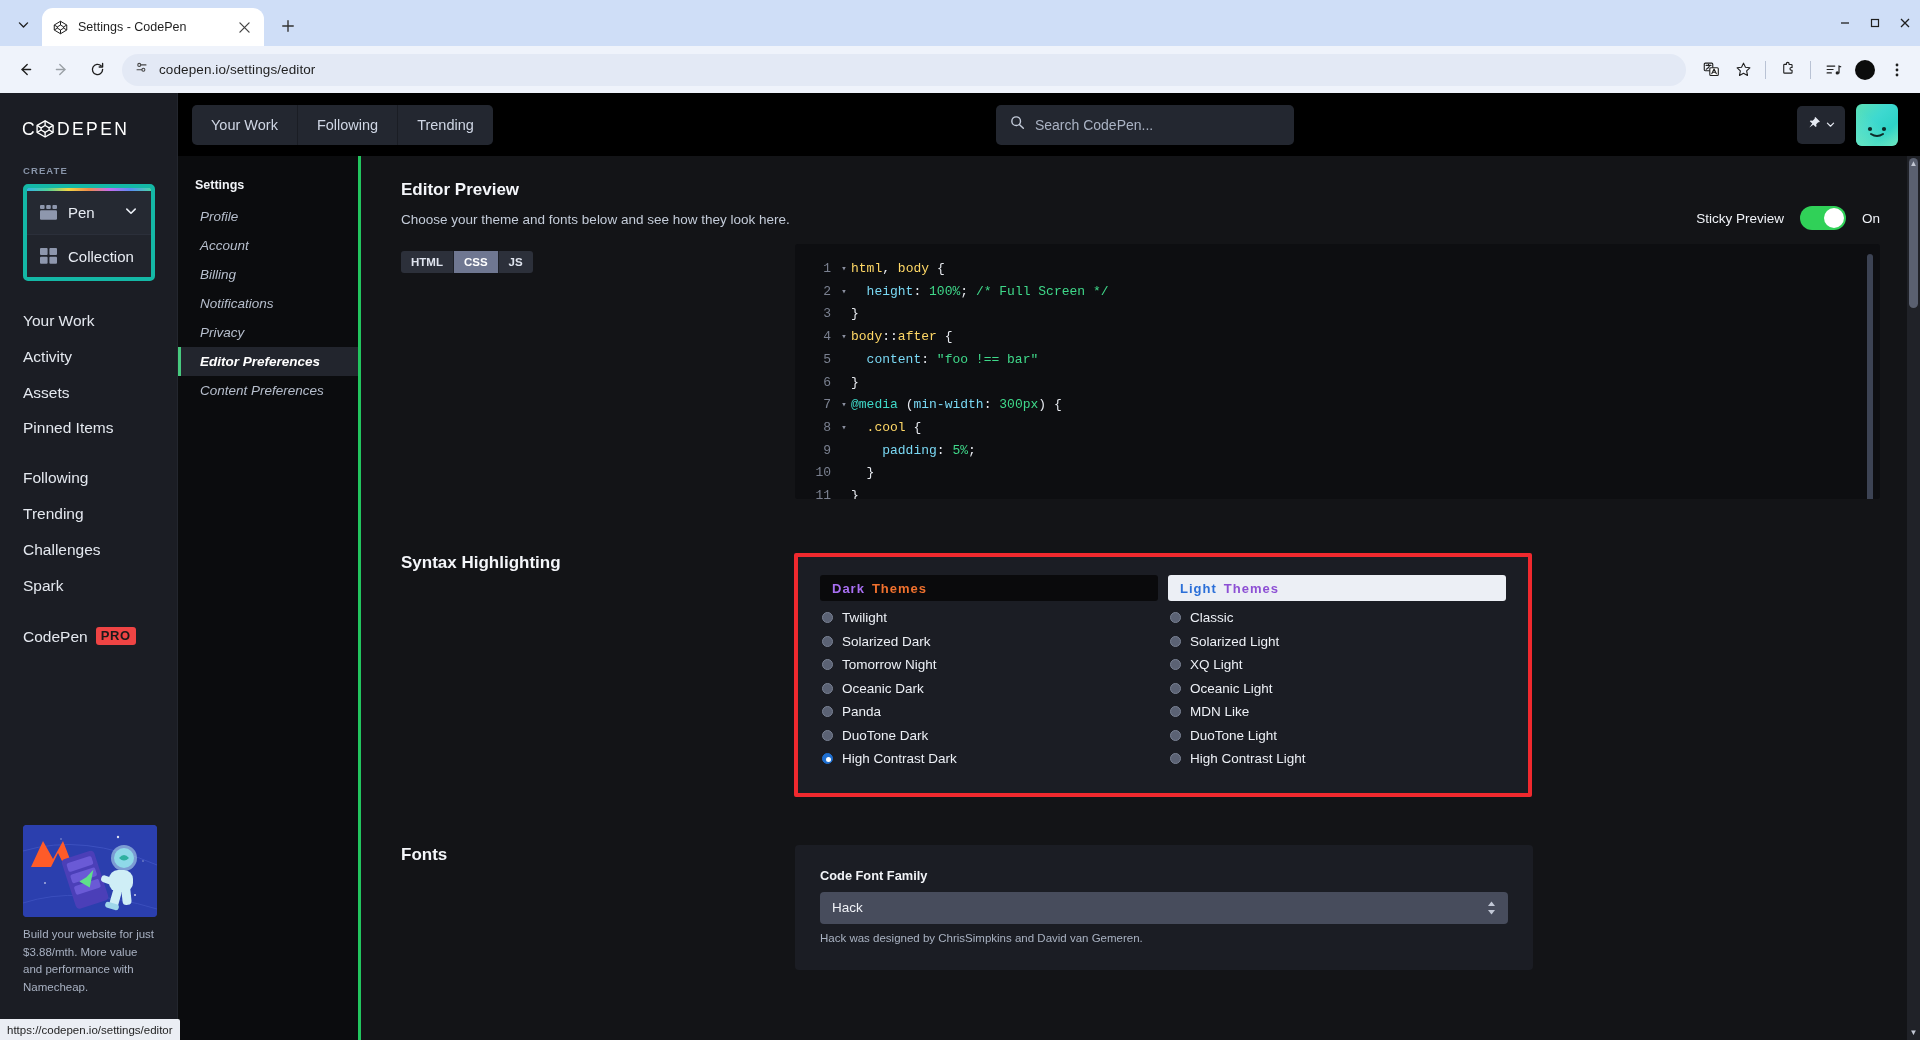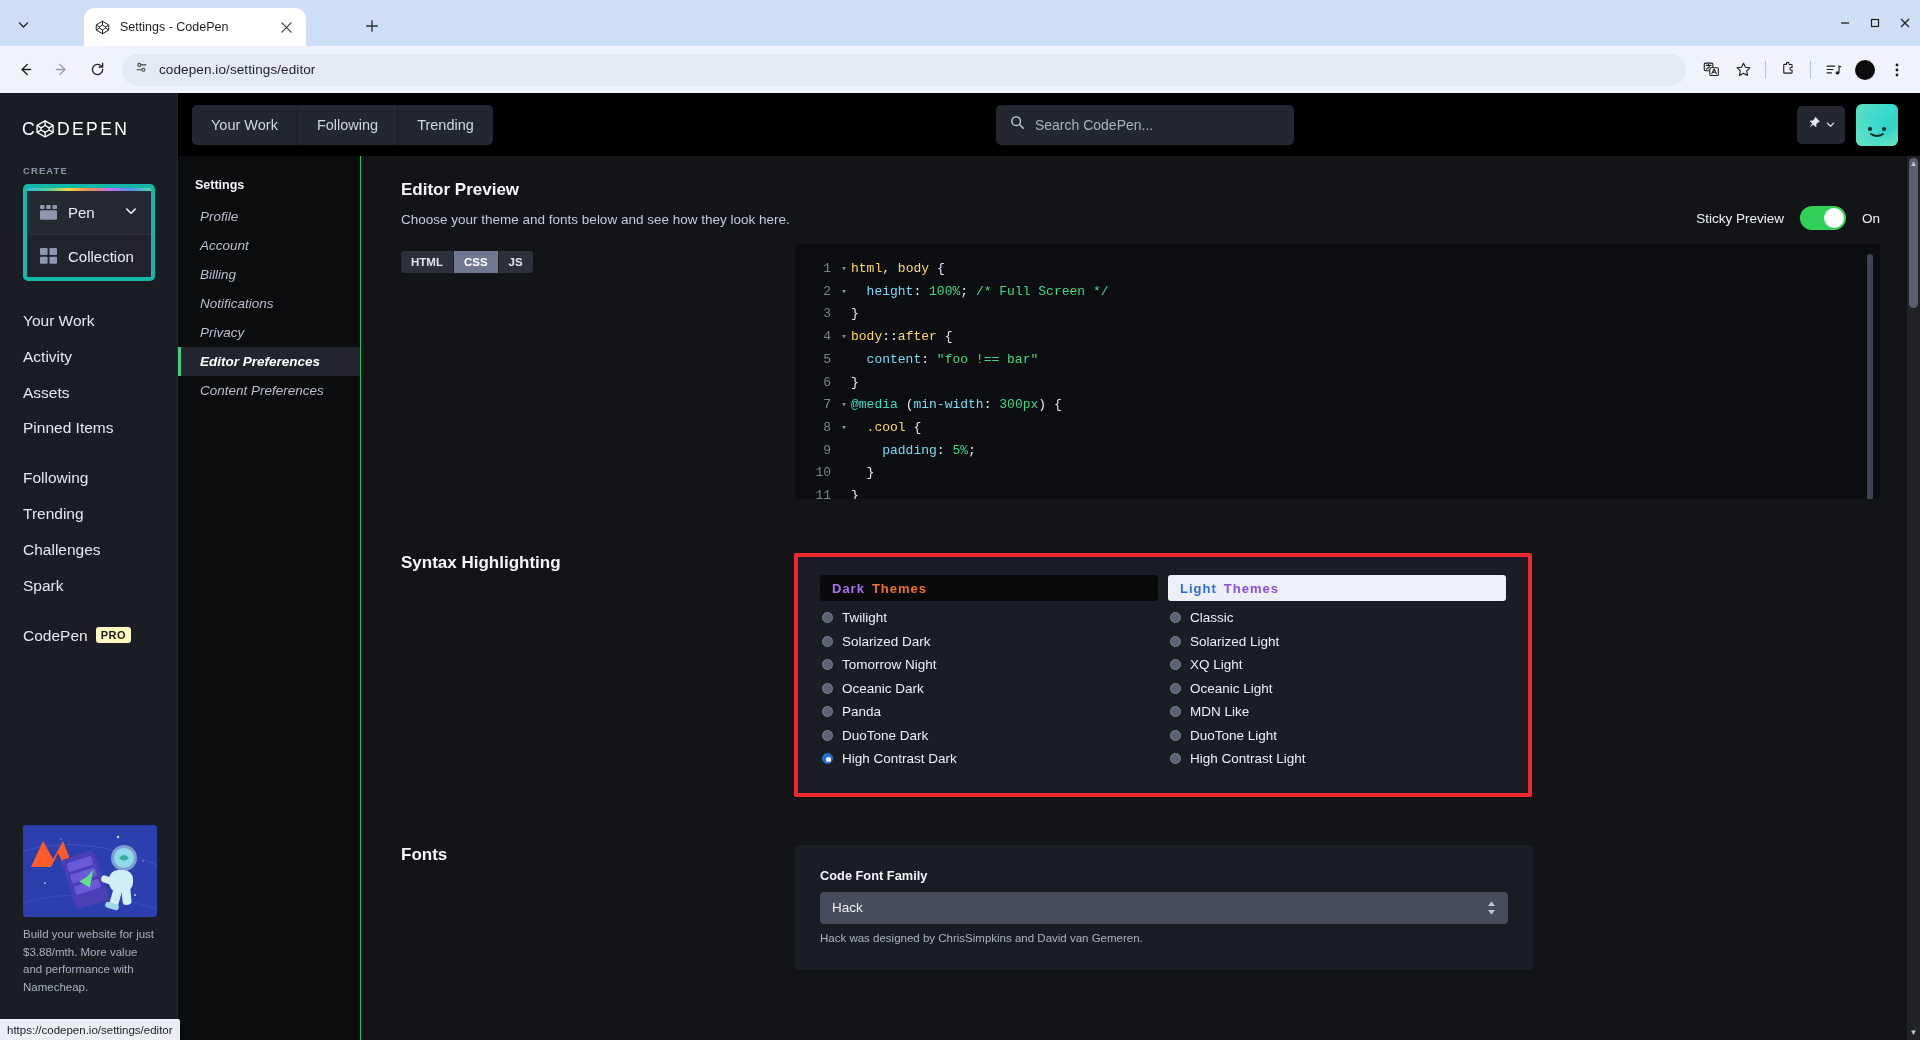--- a/index.html
+++ b/index.html
@@ -9,21 +9,21 @@
     background:#131417;
     color:#e6e9ef;
     -webkit-font-smoothing:antialiased;
   }
 
   
   .browser { width:1920px; height:1040px; display:flex; flex-direction:column; background:#d6e2f7; }
 
   .tabstrip {
     height:46px; background:#cfdef7; display:flex; align-items:flex-end;
-    padding-left:6px; position:relative;gap:42px;
+    padding-left:6px; position:relative;
   }
   .tabstrip-dropdown {
     width:34px; height:34px; margin-bottom:5px; border-radius:6px;
     display:flex; align-items:center; justify-content:center; color:#1f1f1f;
   }
   .tab {
     height:38px; width:222px; background:#fff; border-radius:11px 11px 0 0;
     display:flex; align-items:center; padding:0 10px; gap:9px; margin-left:2px;
     position:relative;
   }
@@ -84,21 +84,21 @@
   .ico-pen { width:17px; height:15px; display:block; }
   .ico-coll { width:17px; height:16px; display:block; }
 
   .rail-nav { padding:22px 0 0 0; }
   .rail-link {
     display:block; padding:9px 0 9px 23px; font-size:15.5px; color:#e4e8ef;
     line-height:1.15;
   }
   .rail-gap { height:14px; }
   .pro-badge {
-    display:inline-block; background:#fef9c3; color:#1a1a1a; font-size:11px; font-weight:700;
+    display:inline-block; background:#ef4444; color:#1a1a1a; font-size:13px; font-weight:700;
     letter-spacing:.6px; border-radius:3px; padding:2px 5px; margin-left:8px; vertical-align:2px;
   }
   .promo { position:absolute; left:23px; bottom:44px; width:134px; }
   .promo-img {
     width:134px; height:92px; border-radius:4px; position:relative; overflow:hidden;
     background:linear-gradient(160deg,#3048c0 0%,#2742b8 45%,#24369c 100%);
   }
   .promo-text { font-size:11.5px; color:#a8b1c2; line-height:1.52; margin-top:9px; }
 
   .statusbar {
@@ -140,21 +140,21 @@
     content:""; position:absolute; inset:0;
     background:linear-gradient(35deg, rgba(110,231,192,.85) 0%, rgba(46,211,200,0) 55%);
   }
   .avatar-face { position:absolute; left:0; right:0; top:52%; text-align:center; font-size:14px;
     color:#16302c; letter-spacing:3px; }
 
   
   .body-split { flex:1; display:flex; min-height:0; position:relative; }
   .settings-nav {
     width:183px; flex:0 0 183px; background:#0b0c0e; padding:22px 0 0 0;
-    border-right:1px solid #22c55e;
+    border-right:3px solid #22c55e;
   }
   .settings-nav h4 {
     font-size:12.5px; font-weight:700; color:#f2f4f8; padding:0 0 10px 17px;
   }
   .snav-item {
     display:block; padding:7px 0 7px 19px; font-size:13.5px; color:#b7bfcd;
     border-left:3px solid transparent;
     font-style:italic;
   }
   .snav-item.active {

